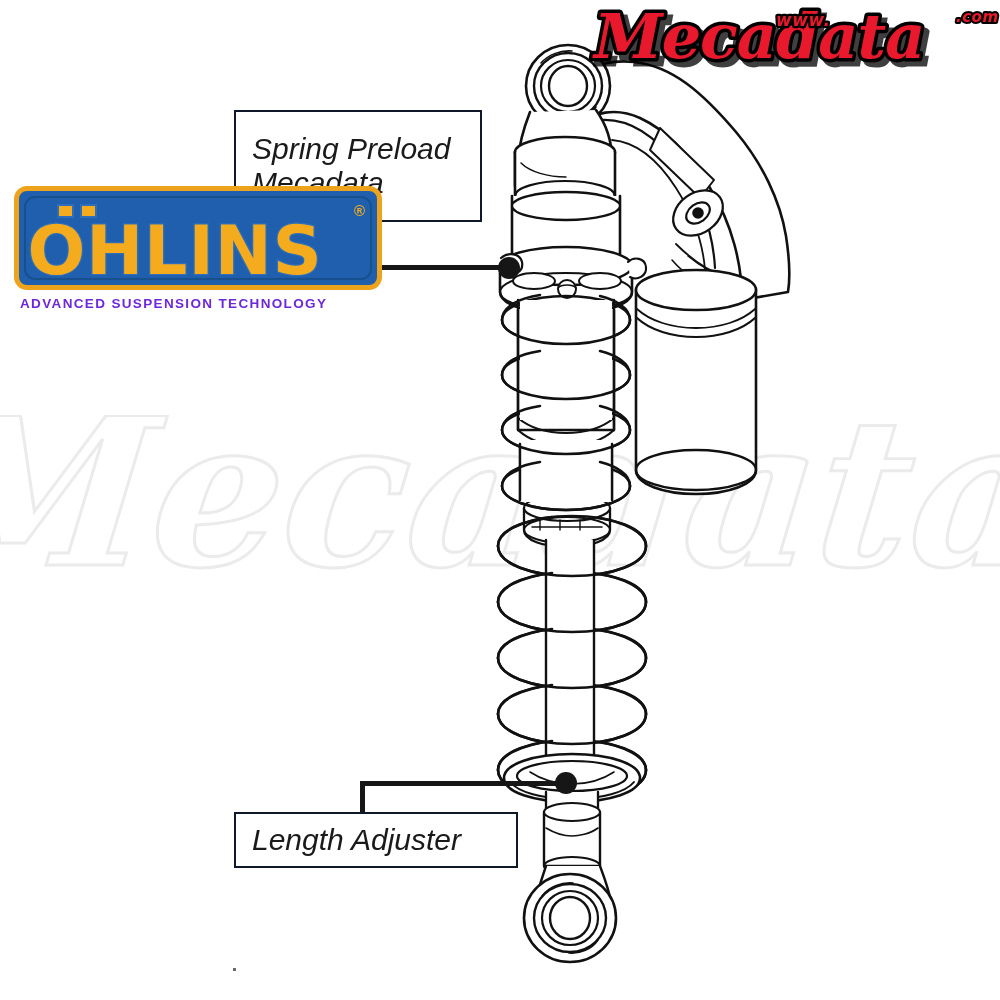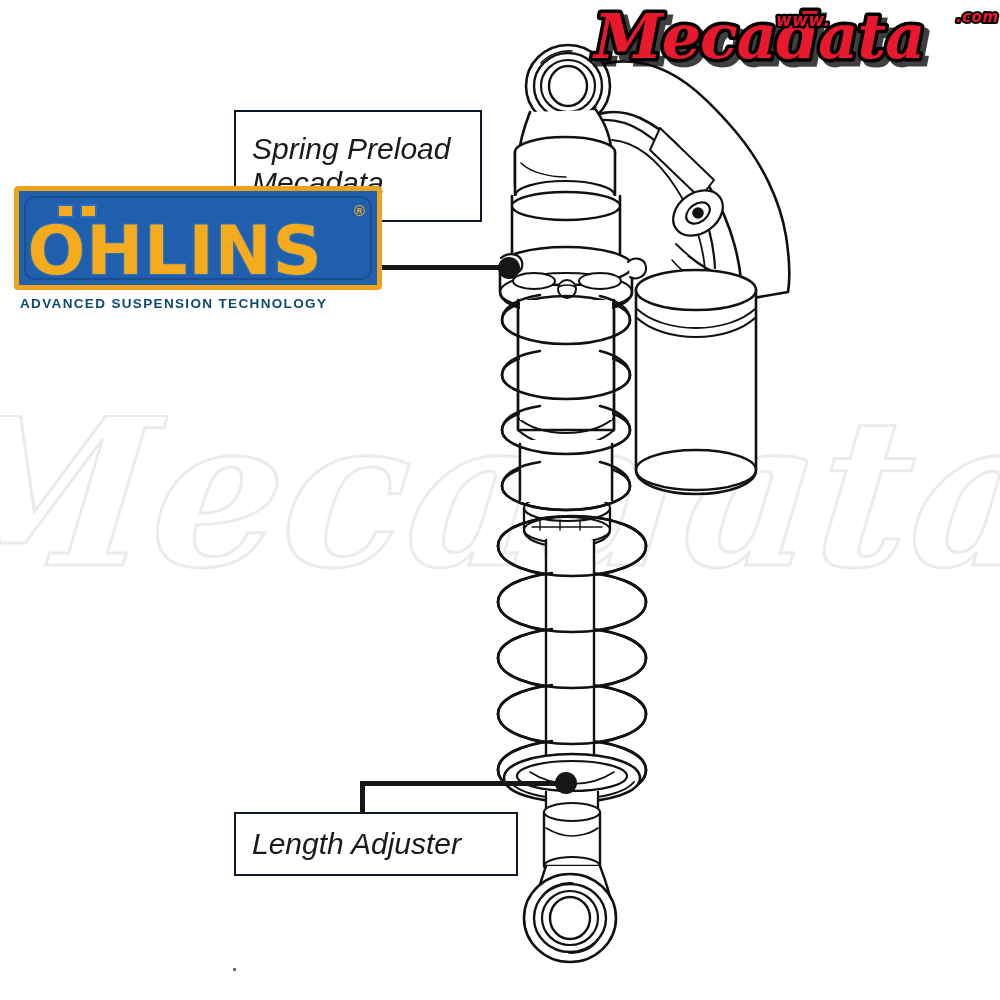--- a/index.html
+++ b/index.html
@@ -23,55 +23,55 @@
   }
 
   
   #ohlins-logo{
     position:absolute;left:14px;top:186px;width:322px;height:132px;z-index:7;
   }
   .ohl-plate{
     position:absolute;left:0;top:0;width:368px;height:104px;
     background:#1f5fae;
     border:5px solid #eda31c;
-    border-radius:4px;
+    border-radius:13px;
     box-sizing:border-box;
   }
   .ohl-inner-line{
     position:absolute;left:5px;top:5px;right:5px;bottom:5px;
     border:2px solid #17508f;border-radius:11px;
     box-sizing:border-box;pointer-events:none;
   }
   .ohl-word{
     position:absolute;left:0;top:0;width:312px;height:104px;
   }
   .ohl-reg{
     position:absolute;right:12px;top:12px;
     color:#f4ab1e;font-size:15px;font-weight:bold;line-height:1;
   }
   .ohl-tag{
     position:absolute;left:6px;top:110px;width:310px;
-    color:#0c4a6e;
+    color:#6d28d9;
     font-size:13.5px;font-weight:bold;letter-spacing:1.35px;
     white-space:nowrap;
   }
 
   
   .callout-box{
     position:absolute;background:#ffffff;border:2px solid #0f172a;
     box-sizing:border-box;z-index:4;
     display:flex;align-items:center;
   }
   .callout-text{
     font-style:italic;color:#1a1a1a;line-height:1.12;
     padding-left:16px;padding-right:10px;
   }
   #box-preload{left:234px;top:110px;width:248px;height:112px;}
   #box-preload .callout-text{font-size:30px;}
-  #box-length{left:234px;top:812px;width:284px;height:64px;z-index:8;}
+  #box-length{left:234px;top:812px;width:284px;height:56px;z-index:8;}
   #box-length .callout-text{font-size:30px;}
 
   
   .leader{position:absolute;background:#161616;z-index:5;}
   #leader-preload-h{left:336px;top:265px;width:176px;height:5px;}
   #leader-length-v{left:360px;top:781px;width:5px;height:33px;}
   #leader-length-h{left:360px;top:781px;width:208px;height:5px;}
   .leader-dot{
     position:absolute;width:22px;height:22px;border-radius:50%;
     background:#161616;z-index:6;

